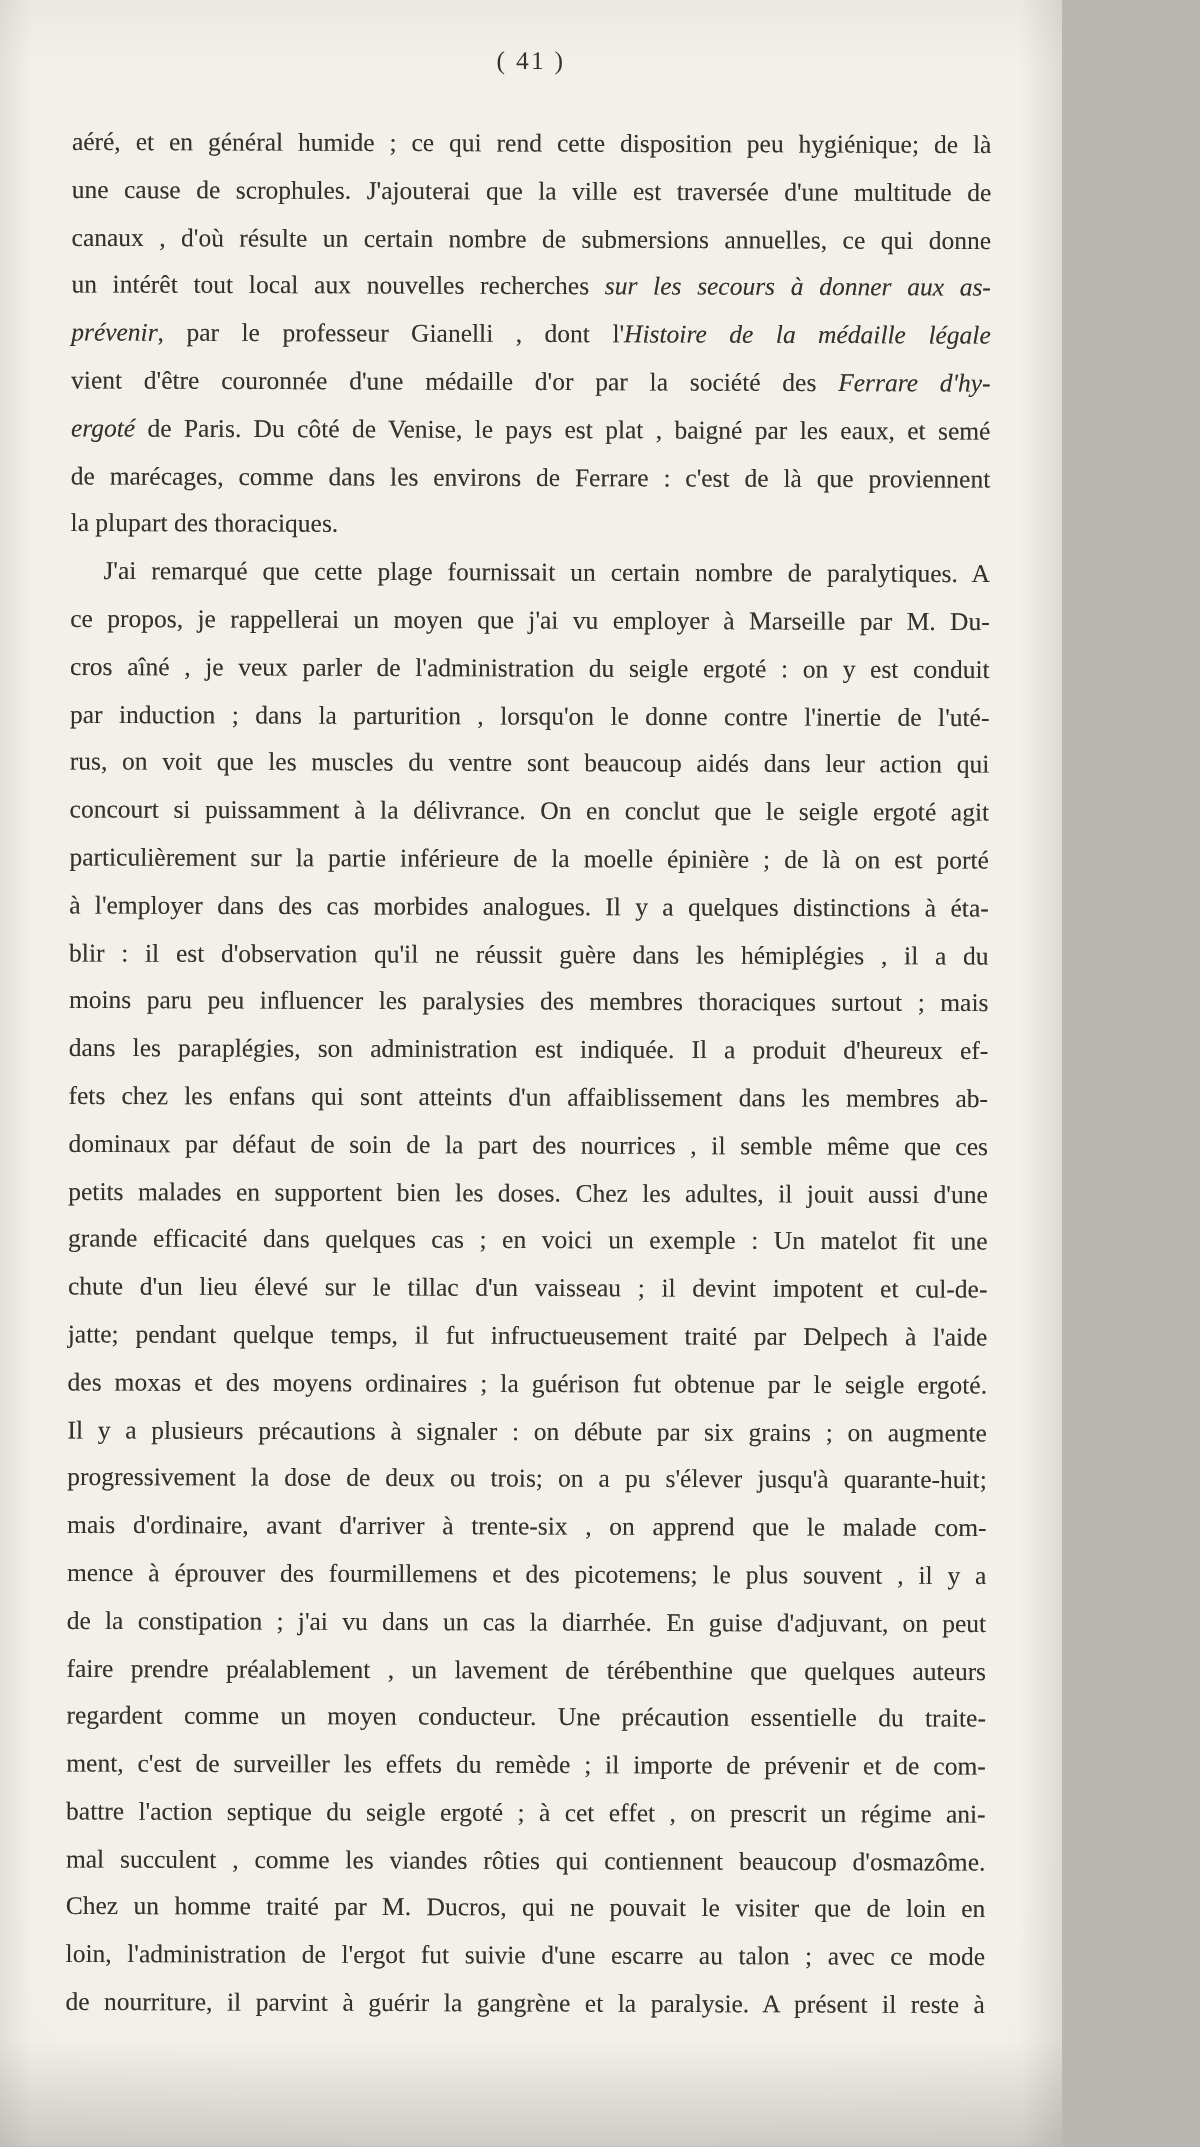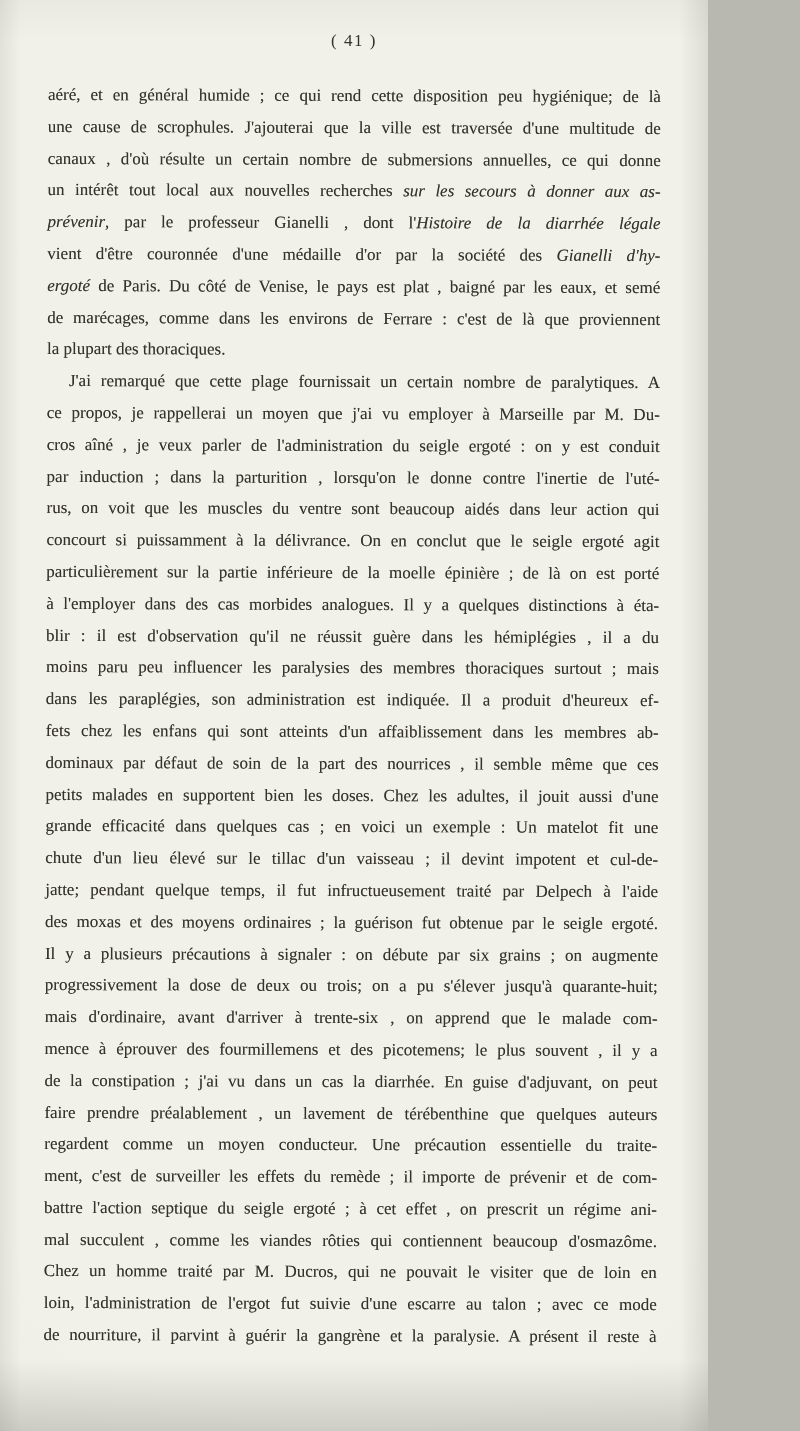--- a/index.html
+++ b/index.html
@@ -48,22 +48,22 @@
 <body style="--ink: #34322a;">
 
 <div class="scan">
   <div class="page-number">( 41 )</div>
   <div class="text-block">
       <div class="paragraph">
         <div class="line"><span>aéré, et en général humide ; ce qui rend cette disposition peu hygiénique; de là</span></div>
         <div class="line"><span>une cause de scrophules. J'ajouterai que la ville est traversée d'une multitude de</span></div>
         <div class="line"><span>canaux , d'où résulte un certain nombre de submersions annuelles, ce qui donne</span></div>
         <div class="line"><span>un intérêt tout local aux nouvelles recherches </span><span class="ital">sur les secours à donner aux as-</span></div>
-        <div class="line"><span class="ital">prévenir</span><span>, par le professeur Gianelli , dont l'</span><span class="ital">Histoire de la diarrhée légale</span></div>
-        <div class="line"><span>vient d'être couronnée d'une médaille d'or par la société des </span><span class="ital">Gianelli d'hy-</span></div>
+        <div class="line"><span class="ital">prévenir</span><span>, par le professeur Gianelli , dont l'</span><span class="ital">Histoire de la médaille légale</span></div>
+        <div class="line"><span>vient d'être couronnée d'une médaille d'or par la société des </span><span class="ital">Ferrare d'hy-</span></div>
         <div class="line"><span class="ital">ergoté</span><span> de Paris. Du côté de Venise, le pays est plat , baigné par les eaux, et semé</span></div>
         <div class="line"><span>de marécages, comme dans les environs de Ferrare : c'est de là que proviennent</span></div>
         <div class="line lastline"><span>la plupart des thoraciques.</span></div>
       </div>
       <div class="paragraph">
         <div class="line indent"><span>J'ai remarqué que cette plage fournissait un certain nombre de paralytiques. A</span></div>
         <div class="line"><span>ce propos, je rappellerai un moyen que j'ai vu employer à Marseille par M. Du-</span></div>
         <div class="line"><span>cros aîné , je veux parler de l'administration du seigle ergoté : on y est conduit</span></div>
         <div class="line"><span>par induction ; dans la parturition , lorsqu'on le donne contre l'inertie de l'uté-</span></div>
         <div class="line"><span>rus, on voit que les muscles du ventre sont beaucoup aidés dans leur action qui</span></div>

